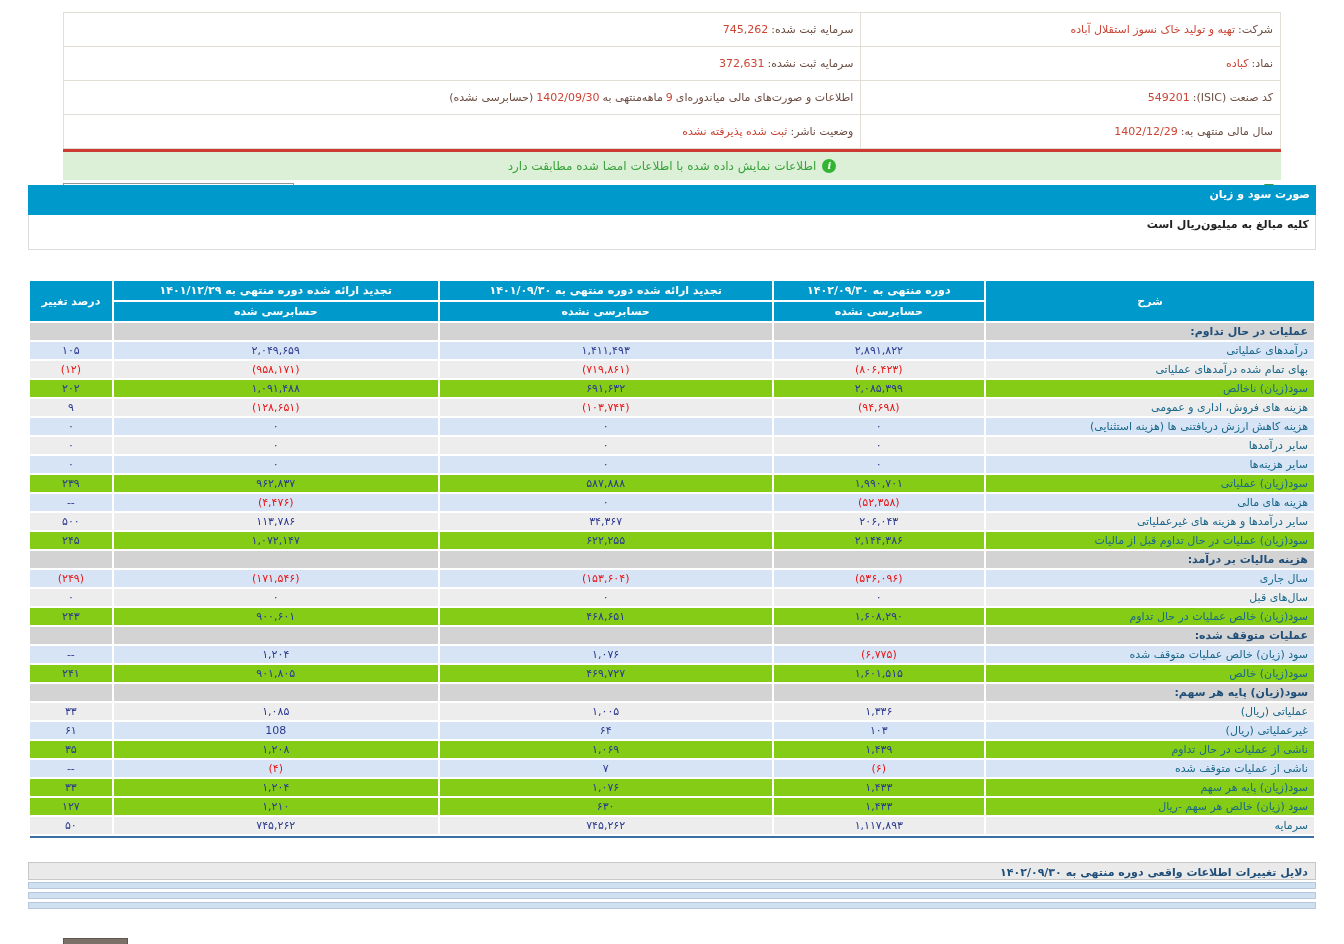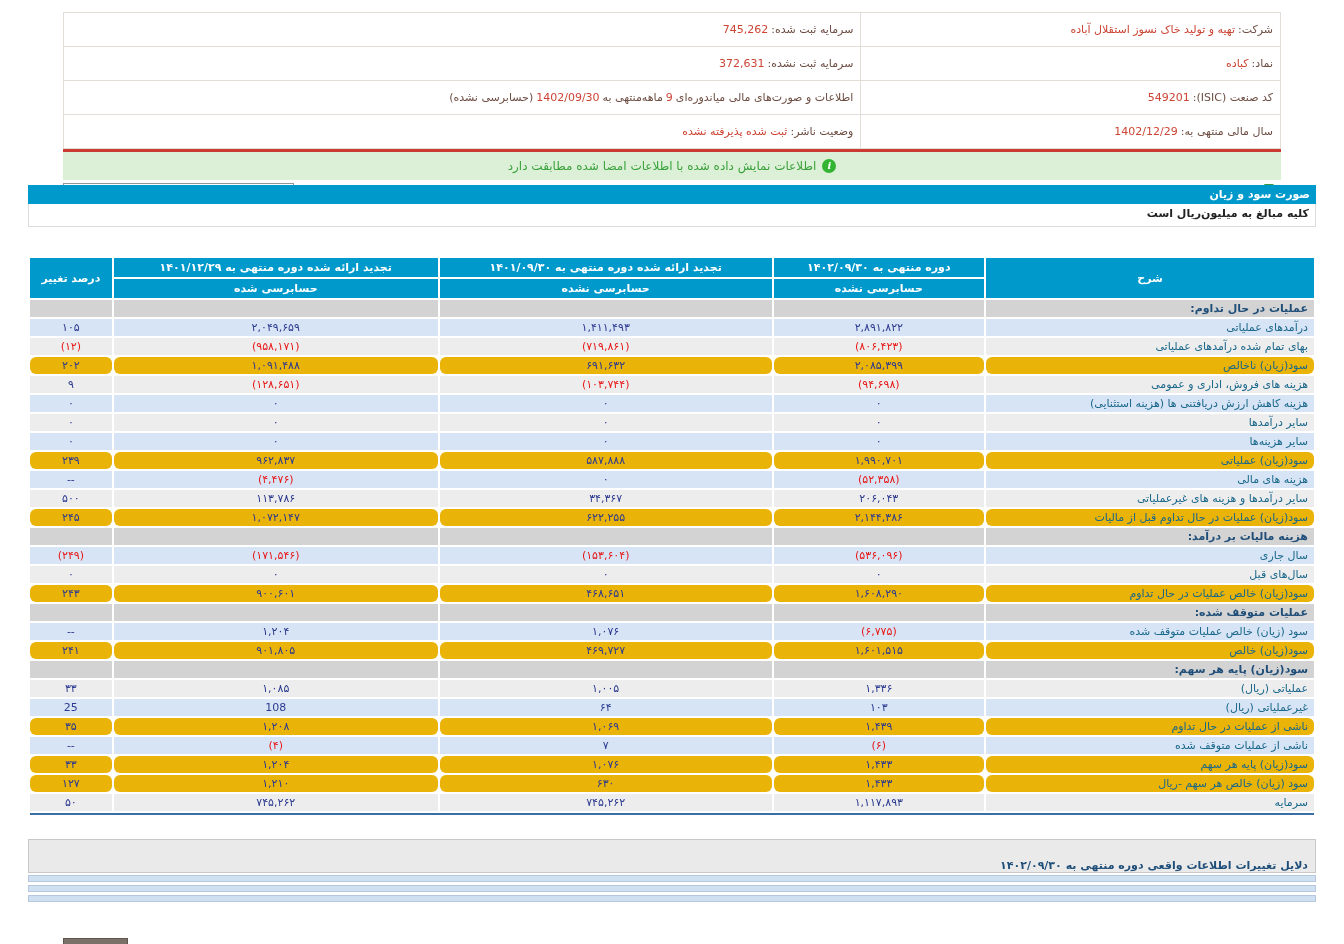--- a/index.html
+++ b/index.html
@@ -31,52 +31,52 @@
   .excel-btn { width:18px; height:18px; padding:0; border:none; background:transparent; cursor:pointer; }
   .unit-btn {
     border:1px solid #949494; background:#fff; color:#222;
     font-size:11px; height:17px; line-height:15px; padding:0 14px;
     font-family:"DejaVu Sans", sans-serif;
   }
   
   .main { position:absolute; top:185px; right:28px; left:28px; }
   .title-bar {
     background:#0099cc; color:#fff; font-weight:bold;
-    height:19px; line-height:19px; padding:0 6px; font-size:11px;
+    height:30px; line-height:19px; padding:0 6px; font-size:11px;
   }
   .unit-row {
-    height:23px; line-height:20px; font-weight:bold; color:#222;
+    height:35px; line-height:20px; font-weight:bold; color:#222;
     padding:0 6px; border:1px solid #dcdcdc; border-top:none; font-size:11px;
   }
   .pl-table {
     width:100%; border-collapse:separate; border-spacing:2px;
     table-layout:fixed; margin-top:29px;
   }
   .pl-table th {
     background:#0099cc; color:#fff; font-weight:bold; font-size:11px;
     height:19px; padding:0 4px; text-align:center; overflow:hidden; white-space:nowrap;
   }
   .pl-table td {
     font-size:11px; height:17px; padding:0 6px; overflow:hidden; white-space:nowrap;
   }
   .pl-table td.lbl { color:#19678a; }
   .pl-table td.num { text-align:center; color:#2b3990; }
   .pl-table td.neg { color:#e81717; }
   .pl-table tr.r-blue td   { background:#d6e4f5; }
   .pl-table tr.r-gray td   { background:#ededed; }
-  .pl-table tr.r-yellow td { background:#eab308;border-radius:6px; }
+  .pl-table tr.r-yellow td { background:#84cc16; }
   .pl-table tr.r-section td{ background:#d3d3d3; }
   .pl-table tr.r-section td.lbl { color:#1f4e79; font-weight:bold; }
   .w-lbl{width:25.7%} .w-c1{width:16.5%} .w-c2{width:26%} .w-c3{width:25.4%} .w-pct{width:6.4%}
   .tbl-underline { height:2px; background:#3a6ea5; margin:0 2px; }
   
   .reasons { margin-top:24px; }
   .reason-header {
-    background:#eaeaea; border:1px solid #c8c8c8; height:32px; line-height:19px;
-    padding:16px 7px; font-weight:bold; color:#1f4e79; font-size:11px; margin-bottom:2px;
+    background:#eaeaea; border:1px solid #c8c8c8; height:18px; line-height:19px;
+    padding:0 7px; font-weight:bold; color:#1f4e79; font-size:11px; margin-bottom:2px;
   }
   .reason-sub { background:#cfe0f1; border:1px solid #b6c8dd; height:7px; margin-bottom:3px; }
   
   .footer-btn {
     position:absolute; top:938px; left:63px; width:65px; height:14px;
     background:#7b7168; border:1px solid #5f564e; padding:0;
   }
 </style>
 </head>
 <body>
@@ -297,21 +297,21 @@
           <td class="num">۱,۳۳۶</td>
           <td class="num">۱,۰۰۵</td>
           <td class="num">۱,۰۸۵</td>
           <td class="num">۳۳</td>
         </tr>
         <tr class="r-blue">
           <td class="lbl">غیرعملیاتی (ریال)</td>
           <td class="num">۱۰۳</td>
           <td class="num">۶۴</td>
           <td class="num">108</td>
-          <td class="num">25</td>
+          <td class="num">۶۱</td>
         </tr>
         <tr class="r-yellow">
           <td class="lbl">ناشی از عملیات در حال تداوم</td>
           <td class="num">۱,۴۳۹</td>
           <td class="num">۱,۰۶۹</td>
           <td class="num">۱,۲۰۸</td>
           <td class="num">۳۵</td>
         </tr>
         <tr class="r-blue">
           <td class="lbl">ناشی از عملیات متوقف شده</td>

